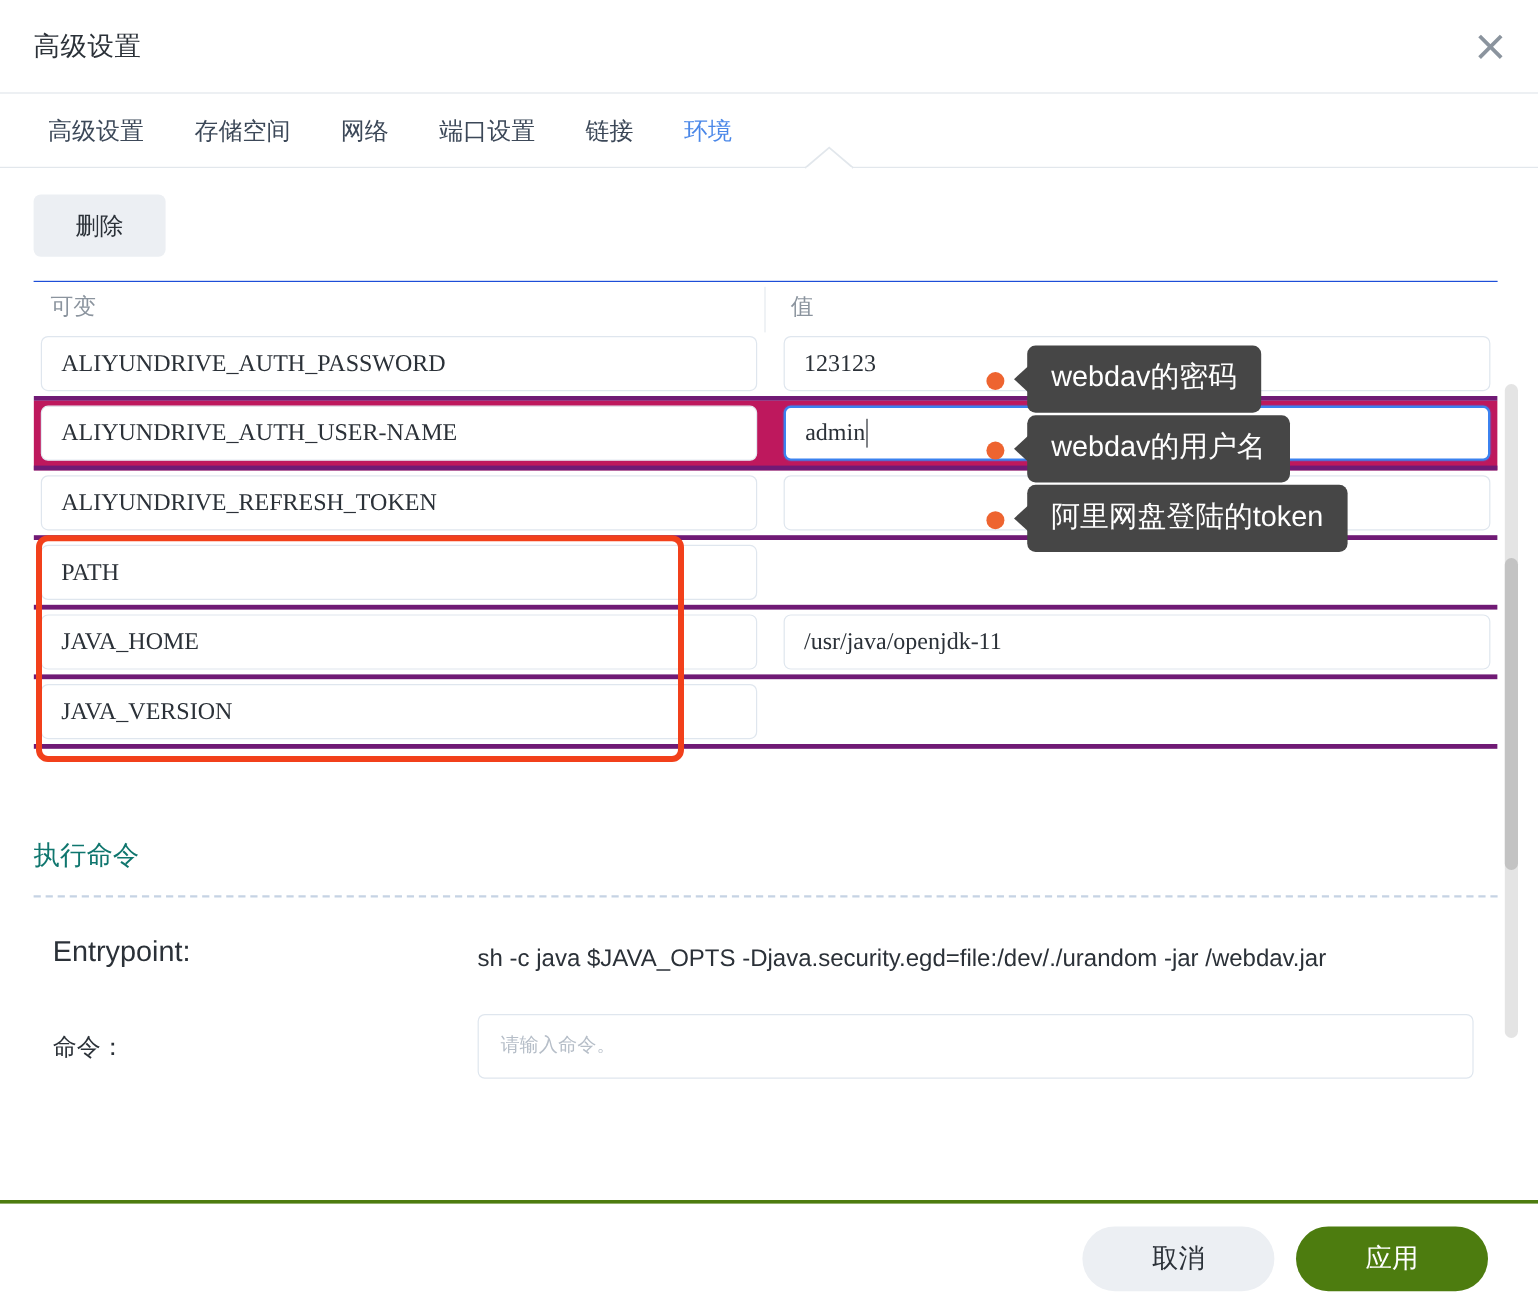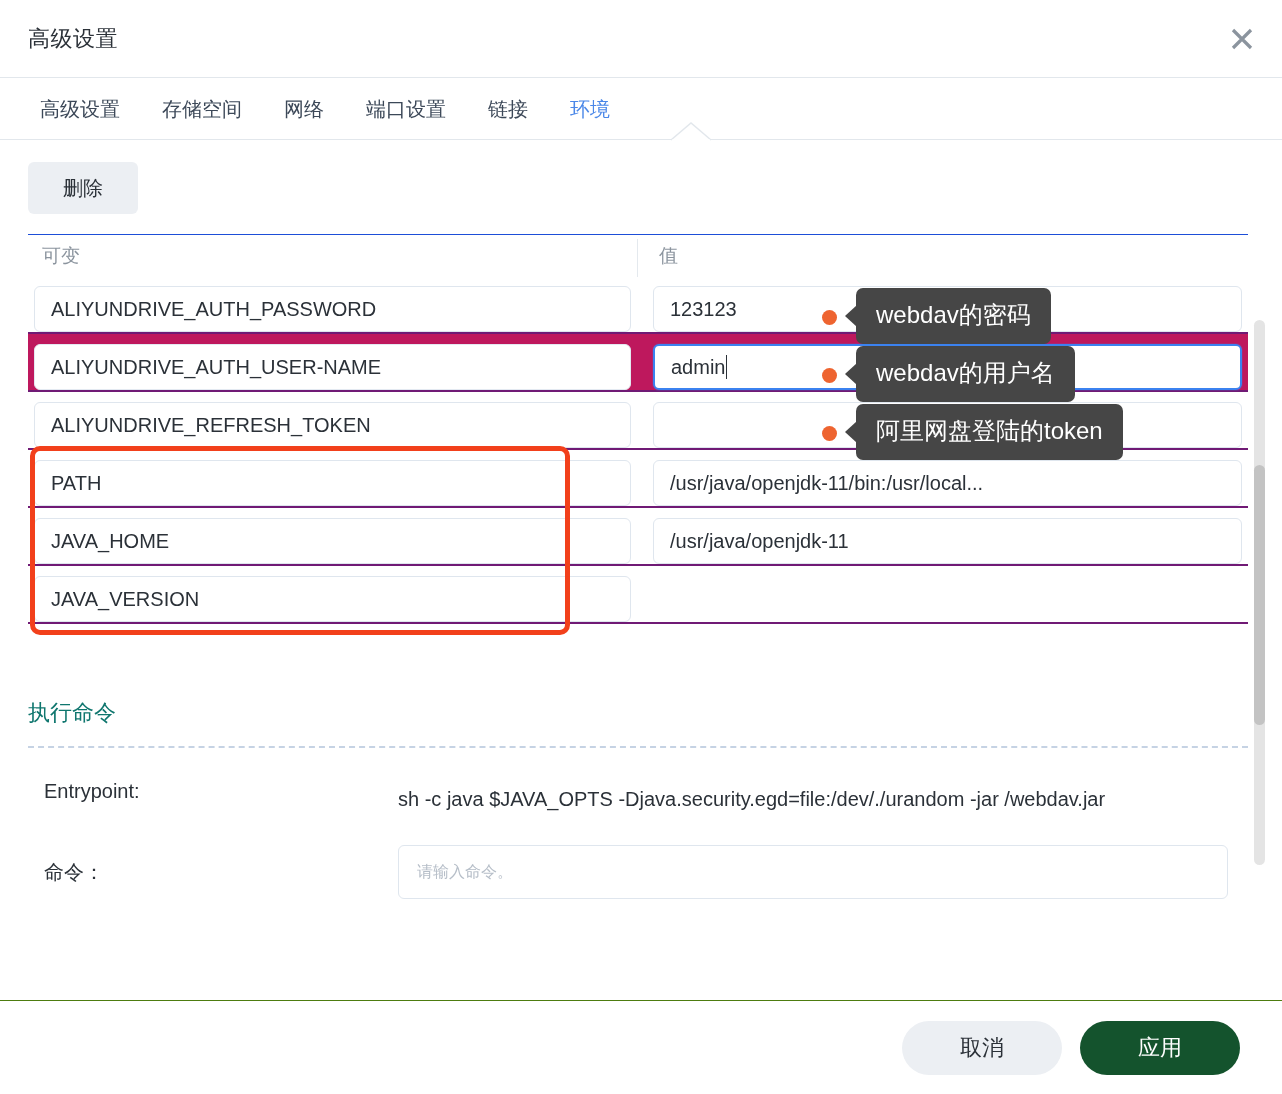--- a/index.html
+++ b/index.html
@@ -139,24 +139,25 @@
   }
 
   .rows-clip {
     position: relative;
     height: 400px;
     overflow: hidden;
     margin: 0 34px 0 28px;
   }
   .row {
     display: flex;
-    align-items: flex-end;
+    align-items: center;
     height: 58px;
-    border-bottom: 2px solid #701a75;
-    position: relative;
+    border-bottom: 4px solid #701a75;
+    position: relative;
+    font-family: Liberation Serif, serif;
   }
   .row.selected { background: #be185d; }
   .cell {
     padding: 0 6px;
   }
   .cell.var { width: 609px; }
   .cell.val { flex: 1 1 auto; padding-left: 16px; }
   .field {
     height: 46px;
     border: 1px solid #dfe6ee;
@@ -260,21 +261,21 @@
   .dashed {
     border-top: 2px dashed #c6d3e4;
     margin: 0 0 0 0;
   }
   .kv {
     display: flex;
     margin-top: 32px;
   }
   .kv .k {
     width: 370px;
-    font-size: 20px;
+    font-size: 24px;
     color: #2b3138;
     flex: 0 0 370px;
     padding-left: 16px;
   }
   .kv .v {
     font-size: 20px;
     color: #2b3138;
     line-height: 1.95;
     max-width: 760px;
   }
@@ -302,40 +303,40 @@
     padding: 0 18px;
     outline: none;
     margin-right: 20px;
   }
   .cmd-input::placeholder { color: #b6bec8; }
 
   
   .footer {
     flex: 0 0 94px;
     height: 94px;
-    border-top: 1px solid #4d7c0f;
+    border-top: 3px solid #4d7c0f;
     display: flex;
     align-items: center;
     justify-content: flex-end;
     padding-right: 42px;
     gap: 18px;
     background: #fff;
   }
   .btn {
     height: 54px;
     min-width: 160px;
     border-radius: 27px;
     border: none;
     font-size: 22px;
     font-family: inherit;
     cursor: pointer;
     padding: 0 26px;
   }
   .btn.cancel { background: #eceff3; color: #2b3138; }
-  .btn.primary { background: #14532d; color: #fff; }
+  .btn.primary { background: #4d7c0f; color: #fff; }
 </style>
 </head>
 <body>
 
 <div class="dialog">
 
   <div class="titlebar">
     <div class="title">高级设置</div>
     <div class="close-btn">
       <svg width="26" height="26" viewBox="0 0 26 26" aria-hidden="true">
@@ -404,23 +405,20 @@
           </div>
           <div class="cell val">
             <div class="field"></div>
           </div>
         </div>
 
         <div class="row">
           <div class="cell var">
             <div class="field">PATH</div>
           </div>
-          <div class="cell val">
-            <div class="field">/usr/java/openjdk-11/bin:/usr/local...</div>
-          </div>
         </div>
 
         <div class="row">
           <div class="cell var">
             <div class="field">JAVA_HOME</div>
           </div>
           <div class="cell val">
             <div class="field">/usr/java/openjdk-11</div>
           </div>
         </div>

